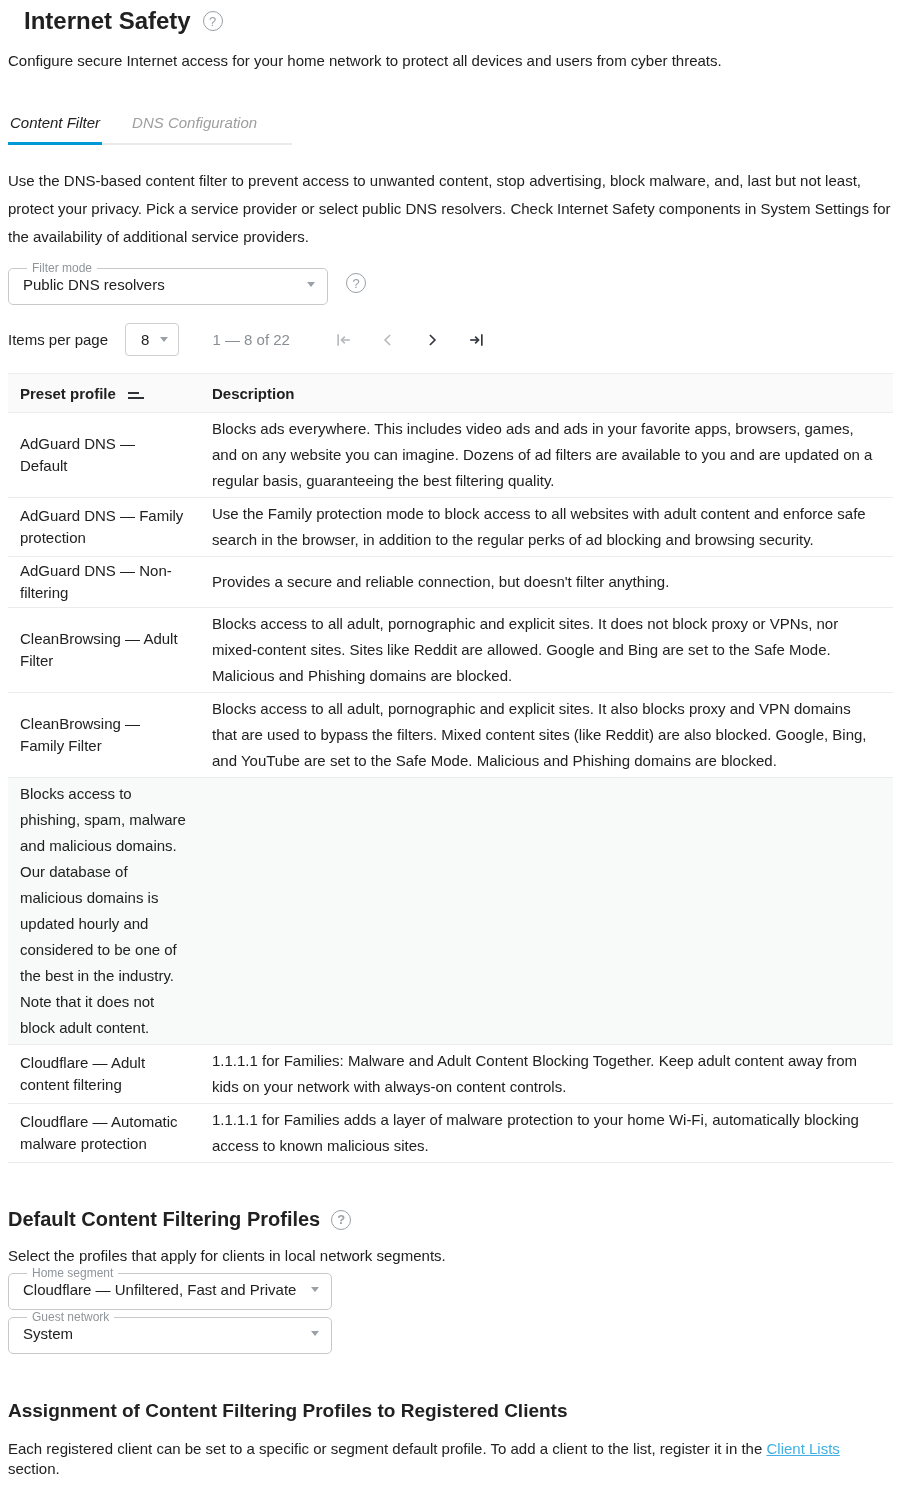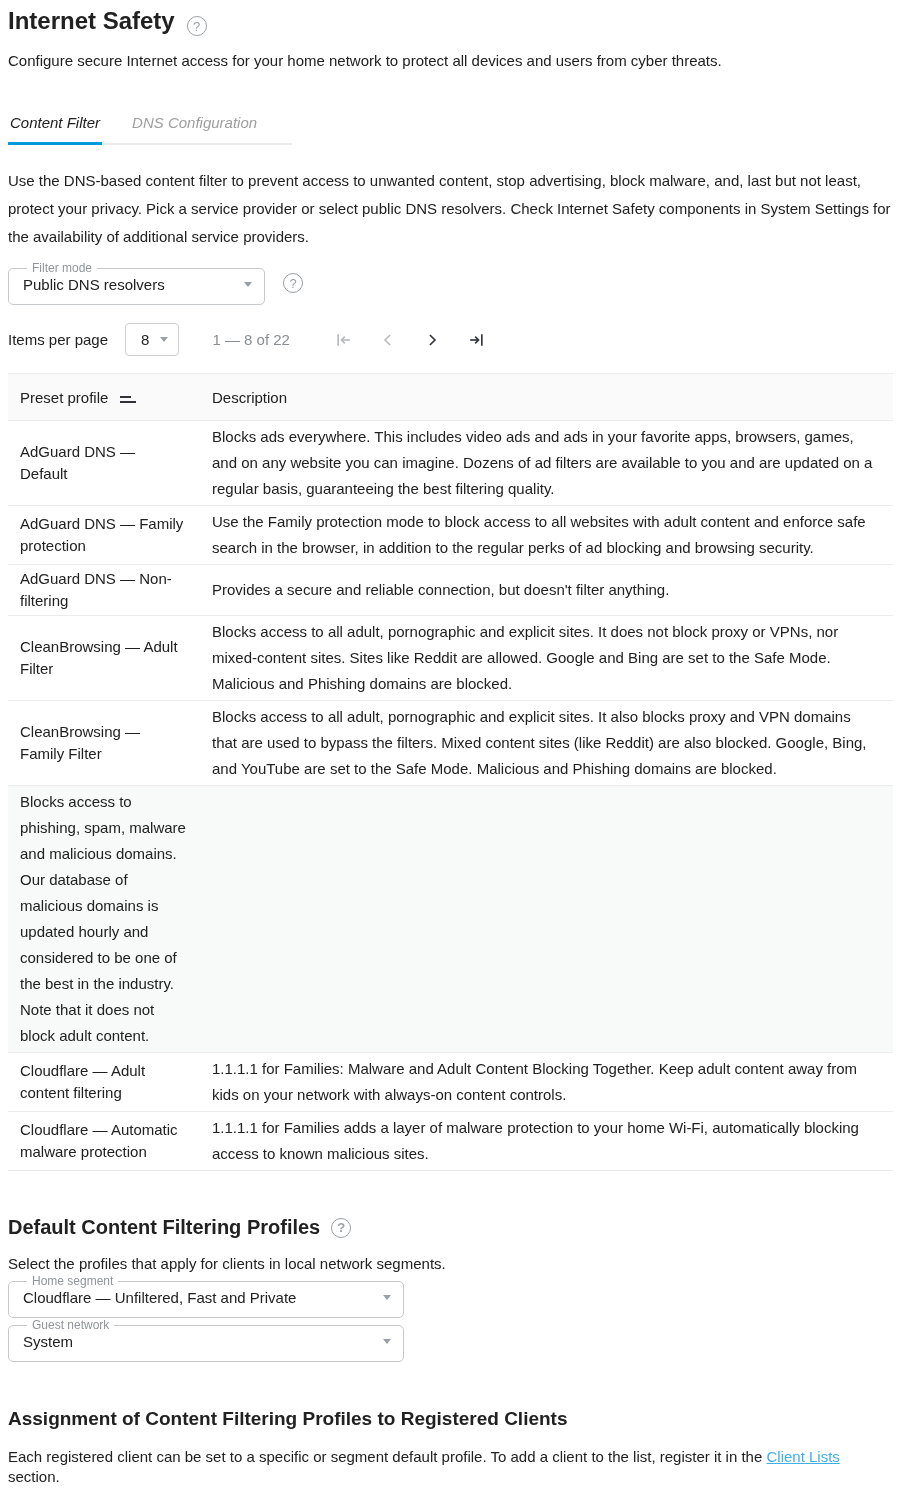--- a/index.html
+++ b/index.html
@@ -8,21 +8,21 @@
     --muted:#8f959a;
     --border:#c5c9cc;
     --sep:#ececec;
   }
   *{box-sizing:border-box;}
   body{margin:0;background:#fff;color:var(--text);
        font-family:"Liberation Sans","DejaVu Sans",sans-serif;font-size:15px;}
   .page{width:901px;padding:4px 8px 0 8px;}
 
   
-  .title-row{display:flex;align-items:flex-end;gap:12px;margin-top:2px;}
+  .title-row{display:flex;align-items:center;gap:12px;margin-top:2px;margin-left:16px;}
   h1{font-size:24px;line-height:30px;margin:0;font-weight:700;}
   .help{width:20px;height:20px;min-width:20px;border:1.5px solid #9aa0a5;border-radius:50%;
         color:#9aa0a5;font-size:13px;line-height:1;display:inline-flex;align-items:center;
         justify-content:center;cursor:pointer;}
   .intro{margin:15px 0 0;line-height:20px;}
 
   
   .tabs{display:flex;gap:28px;border-bottom:2px solid #eaeaea;width:284px;margin-top:35px;}
   .tab{padding:8px 2px 12px;position:relative;cursor:pointer;font-size:15px;font-style:italic;}
   .tab.inactive{color:#9e9e9e;}
@@ -32,35 +32,35 @@
   .desc{margin:22px 0 0;line-height:28px;}
 
   
   fieldset.outlined{border:1px solid var(--border);border-radius:5px;margin:0;
         padding:1px 12px 11px 14px;}
   fieldset.outlined legend{font-size:12px;color:var(--muted);padding:0 5px;margin-left:4px;}
   .field-value{display:flex;align-items:center;justify-content:space-between;}
   .tri{width:0;height:0;border-left:4.5px solid transparent;border-right:4.5px solid transparent;
        border-top:5px solid #9aa0a5;}
   .field-row{display:flex;align-items:center;gap:18px;margin-top:10px;}
-  .filter-field{width:257px;}
-  .seg-field{width:396px;margin-top:16px;}
+  .filter-field{width:320px;}
+  .seg-field{width:324px;margin-top:16px;}
 
   
   .pagination{display:flex;align-items:center;margin-top:18px;}
   .pp-select{border:1px solid #cdd0d3;border-radius:4px;height:33px;display:flex;align-items:center;
         gap:11px;padding:0 10px 0 15px;margin-left:17px;cursor:pointer;}
   .range{color:#8a8f94;margin-left:33px;}
   .nav{display:flex;margin-left:42px;gap:20px;}
   .nav button{background:none;border:none;padding:2px;margin:0;cursor:pointer;line-height:0;}
 
   
   .ptable{margin-top:17px;}
   .phead{display:grid;grid-template-columns:192px 1fr;background:#fafafa;border-top:1px solid var(--sep);
-        border-bottom:1px solid var(--sep);height:48px;align-items:center;font-weight:400;}
+        border-bottom:1px solid var(--sep);height:40px;align-items:center;font-weight:700;}
   .phead .c1{padding-left:12px;display:flex;align-items:center;gap:12px;}
   .phead .c2{padding-left:12px;}
   .sort-icon{display:inline-flex;flex-direction:column;gap:3px;cursor:pointer;padding-top:4px;}
   .sort-icon i{display:block;height:2px;background:#2f3337;}
   .sort-icon .b1{width:11px;}
   .sort-icon .b2{width:16px;}
   .prow{display:grid;grid-template-columns:192px 1fr;border-bottom:1px solid var(--sep);padding:3px 0;}
   .prow .c1{padding-left:12px;padding-right:14px;align-self:center;line-height:22px;}
   .prow .c2{padding-left:12px;padding-right:14px;line-height:26px;align-self:center;}
   .prow.hl{background:#f8f9f9;}

